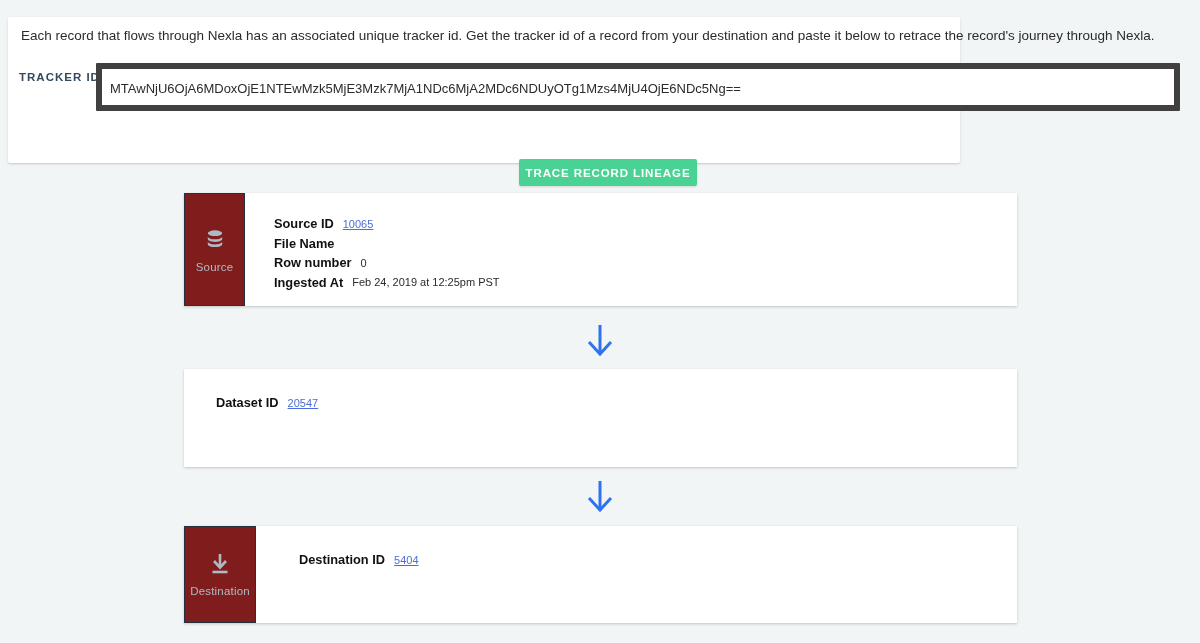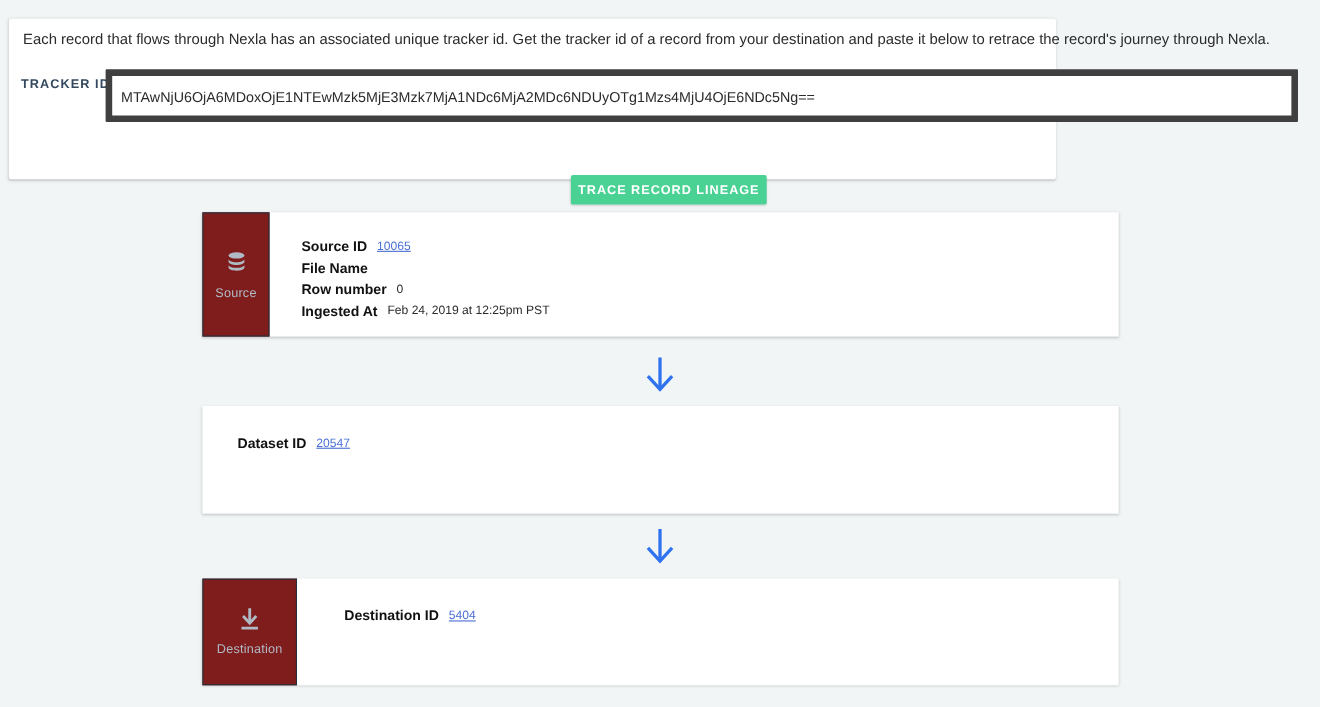--- a/index.html
+++ b/index.html
@@ -105,21 +105,21 @@
     color: #b9c2cc;
     display: flex;
     flex-direction: column;
     align-items: center;
     justify-content: center;
     flex: 0 0 auto;
     border: 1px solid #22303f;
   }
   .icon-panel.w-source      { width: 61px; }
   .icon-panel.w-dataset     { width: 66px; }
-  .icon-panel.w-destination { width: 86px; }
+  .icon-panel.w-destination { width: 72px; }
 
   .icon-glyph {
     display: block;
     margin-bottom: 6px;
   }
   .icon-caption {
     font-size: 11.5px;
     color: #b0bac4;
     letter-spacing: 0.2px;
   }

